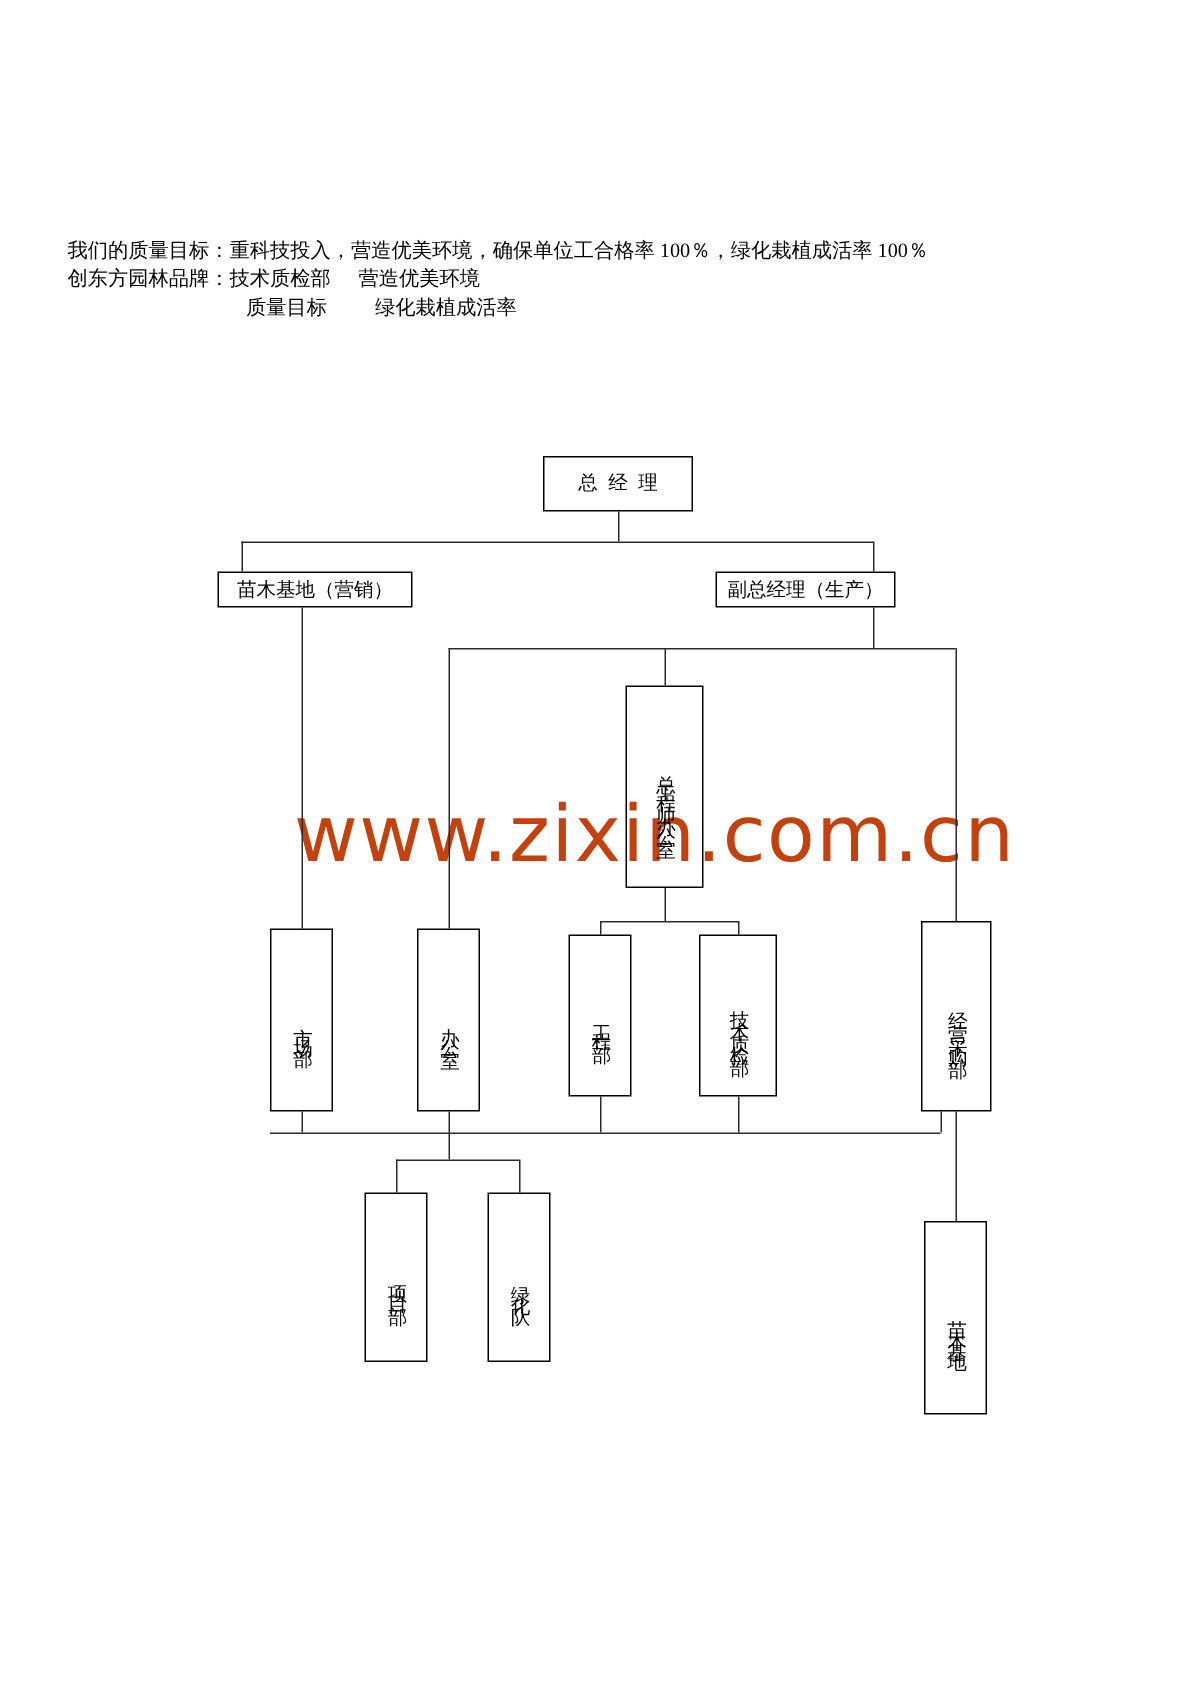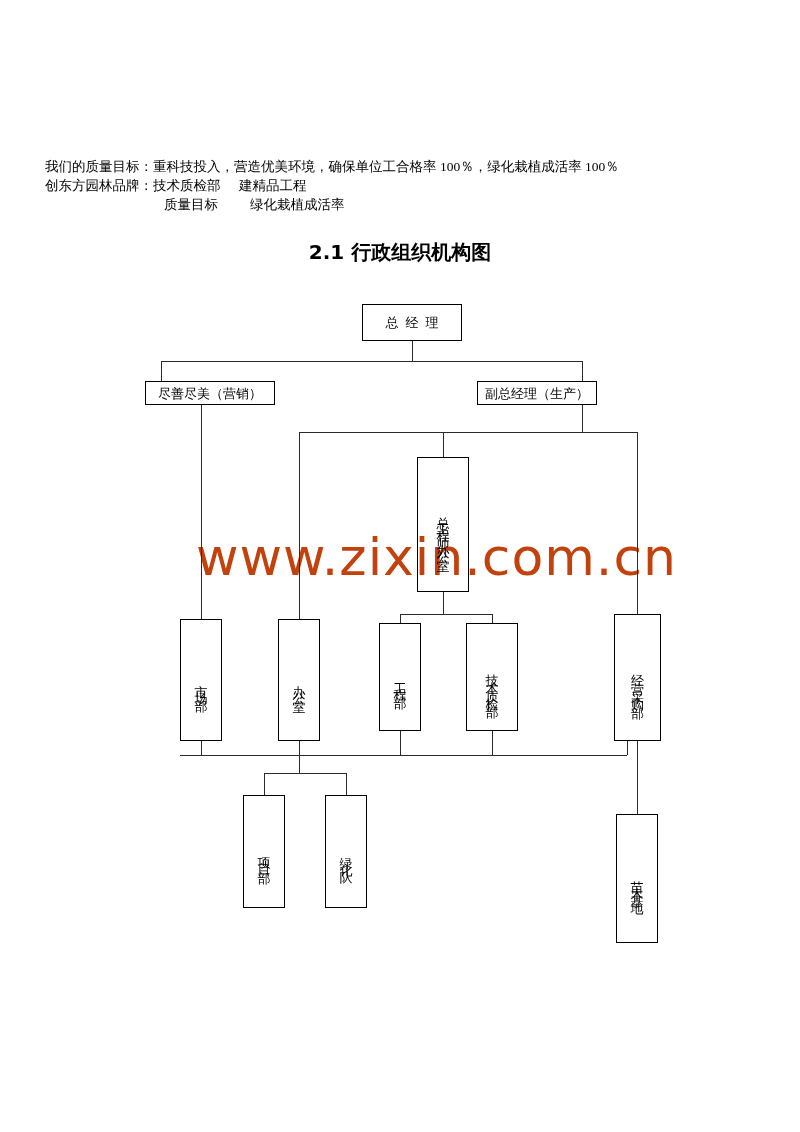--- a/index.html
+++ b/index.html
@@ -132,25 +132,24 @@
   .line.v { width: 1px; }
 </style>
 </head>
 <body>
 
 <div class="page">
 
 
   <div class="policy-block">
     <span class="policy-line"><span class="policy-label">我们的质量目标：</span><span>重科技投入，营造优美环境，确保单位工合格率 100％，绿化栽植成活率 100％</span></span>
-    <span class="policy-line"><span class="policy-label">创东方园林品牌：</span><span class="policy-col-a">技术质检部</span><span>建精品工程</span></span>
+    <span class="policy-line"><span class="policy-label">创东方园林品牌：</span><span class="policy-col-a">技术质检部</span><span>营造优美环境</span></span>
     <span class="policy-line"><span class="policy-indent"></span><span class="policy-col-a">质量目标</span><span>绿化栽植成活率</span></span>
   </div>
 
-  <div class="section-title">2.1 行政组织机构图</div>
 
   <div class="watermark">www.zixin.com.cn</div>
 
   <div class="orgchart">
 
     <div class="line v" style="left:412px; top:341px; height:20px;"></div>
 
     <div class="line h" style="left:161px; top:361px; width:421px;"></div>
 
     <div class="line v" style="left:161px; top:361px; height:20px;"></div>
@@ -187,21 +186,21 @@
 
     <div class="line v" style="left:299px; top:755px; height:18px;"></div>
     <div class="line h" style="left:264px; top:773px; width:82px;"></div>
     <div class="line v" style="left:264px; top:773px; height:22px;"></div>
     <div class="line v" style="left:346px; top:773px; height:22px;"></div>
 
     <div class="line v" style="left:637px; top:741px; height:73px;"></div>
 
     <div class="node horiz spaced" style="left:362px; top:304px; width:100px; height:37px;">总经理</div>
 
-    <div class="node horiz" style="left:145px; top:381px; width:130px; height:24px;">尽善尽美（营销）</div>
+    <div class="node horiz" style="left:145px; top:381px; width:130px; height:24px;">苗木基地（营销）</div>
 
     <div class="node horiz" style="left:477px; top:381px; width:120px; height:24px;">副总经理（生产）</div>
 
     <div class="node vert" style="left:417px; top:457px; width:52px; height:135px;">总工程师办公室</div>
 
     <div class="node vert" style="left:180px; top:619px; width:42px; height:122px;">市场部</div>
 
     <div class="node vert" style="left:278px; top:619px; width:42px; height:122px;">办公室</div>
 
     <div class="node vert" style="left:379px; top:623px; width:42px; height:108px;">工程部</div>

